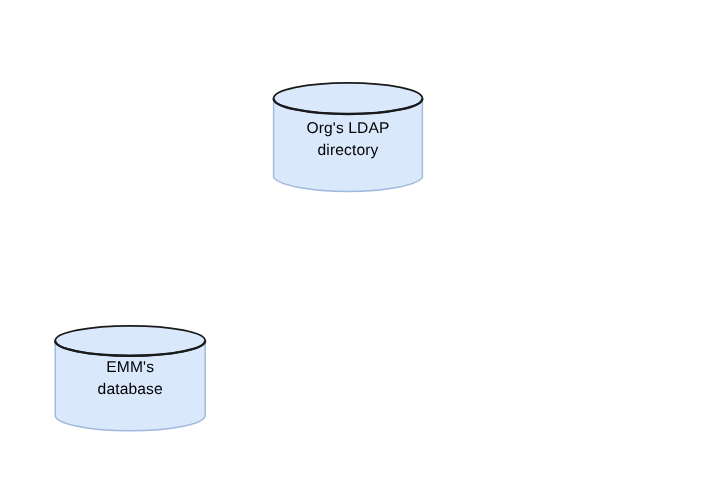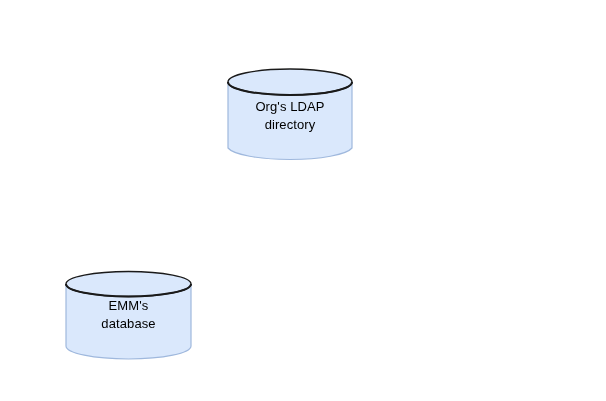--- a/index.html
+++ b/index.html
@@ -57,21 +57,20 @@
   #node-ldap .node-label {
     top: 30px;
   }
 
   
   #node-emm {
     left: 45px;
     top: 271px;
     width: 127px;
     height: 88px;
-    margin-left: 20px;
   }
   #node-emm .node-label {
     top: 26px;
   }
 
   
   #node-google {
     left: 412px;
     top: 276px;
     width: 120px;

